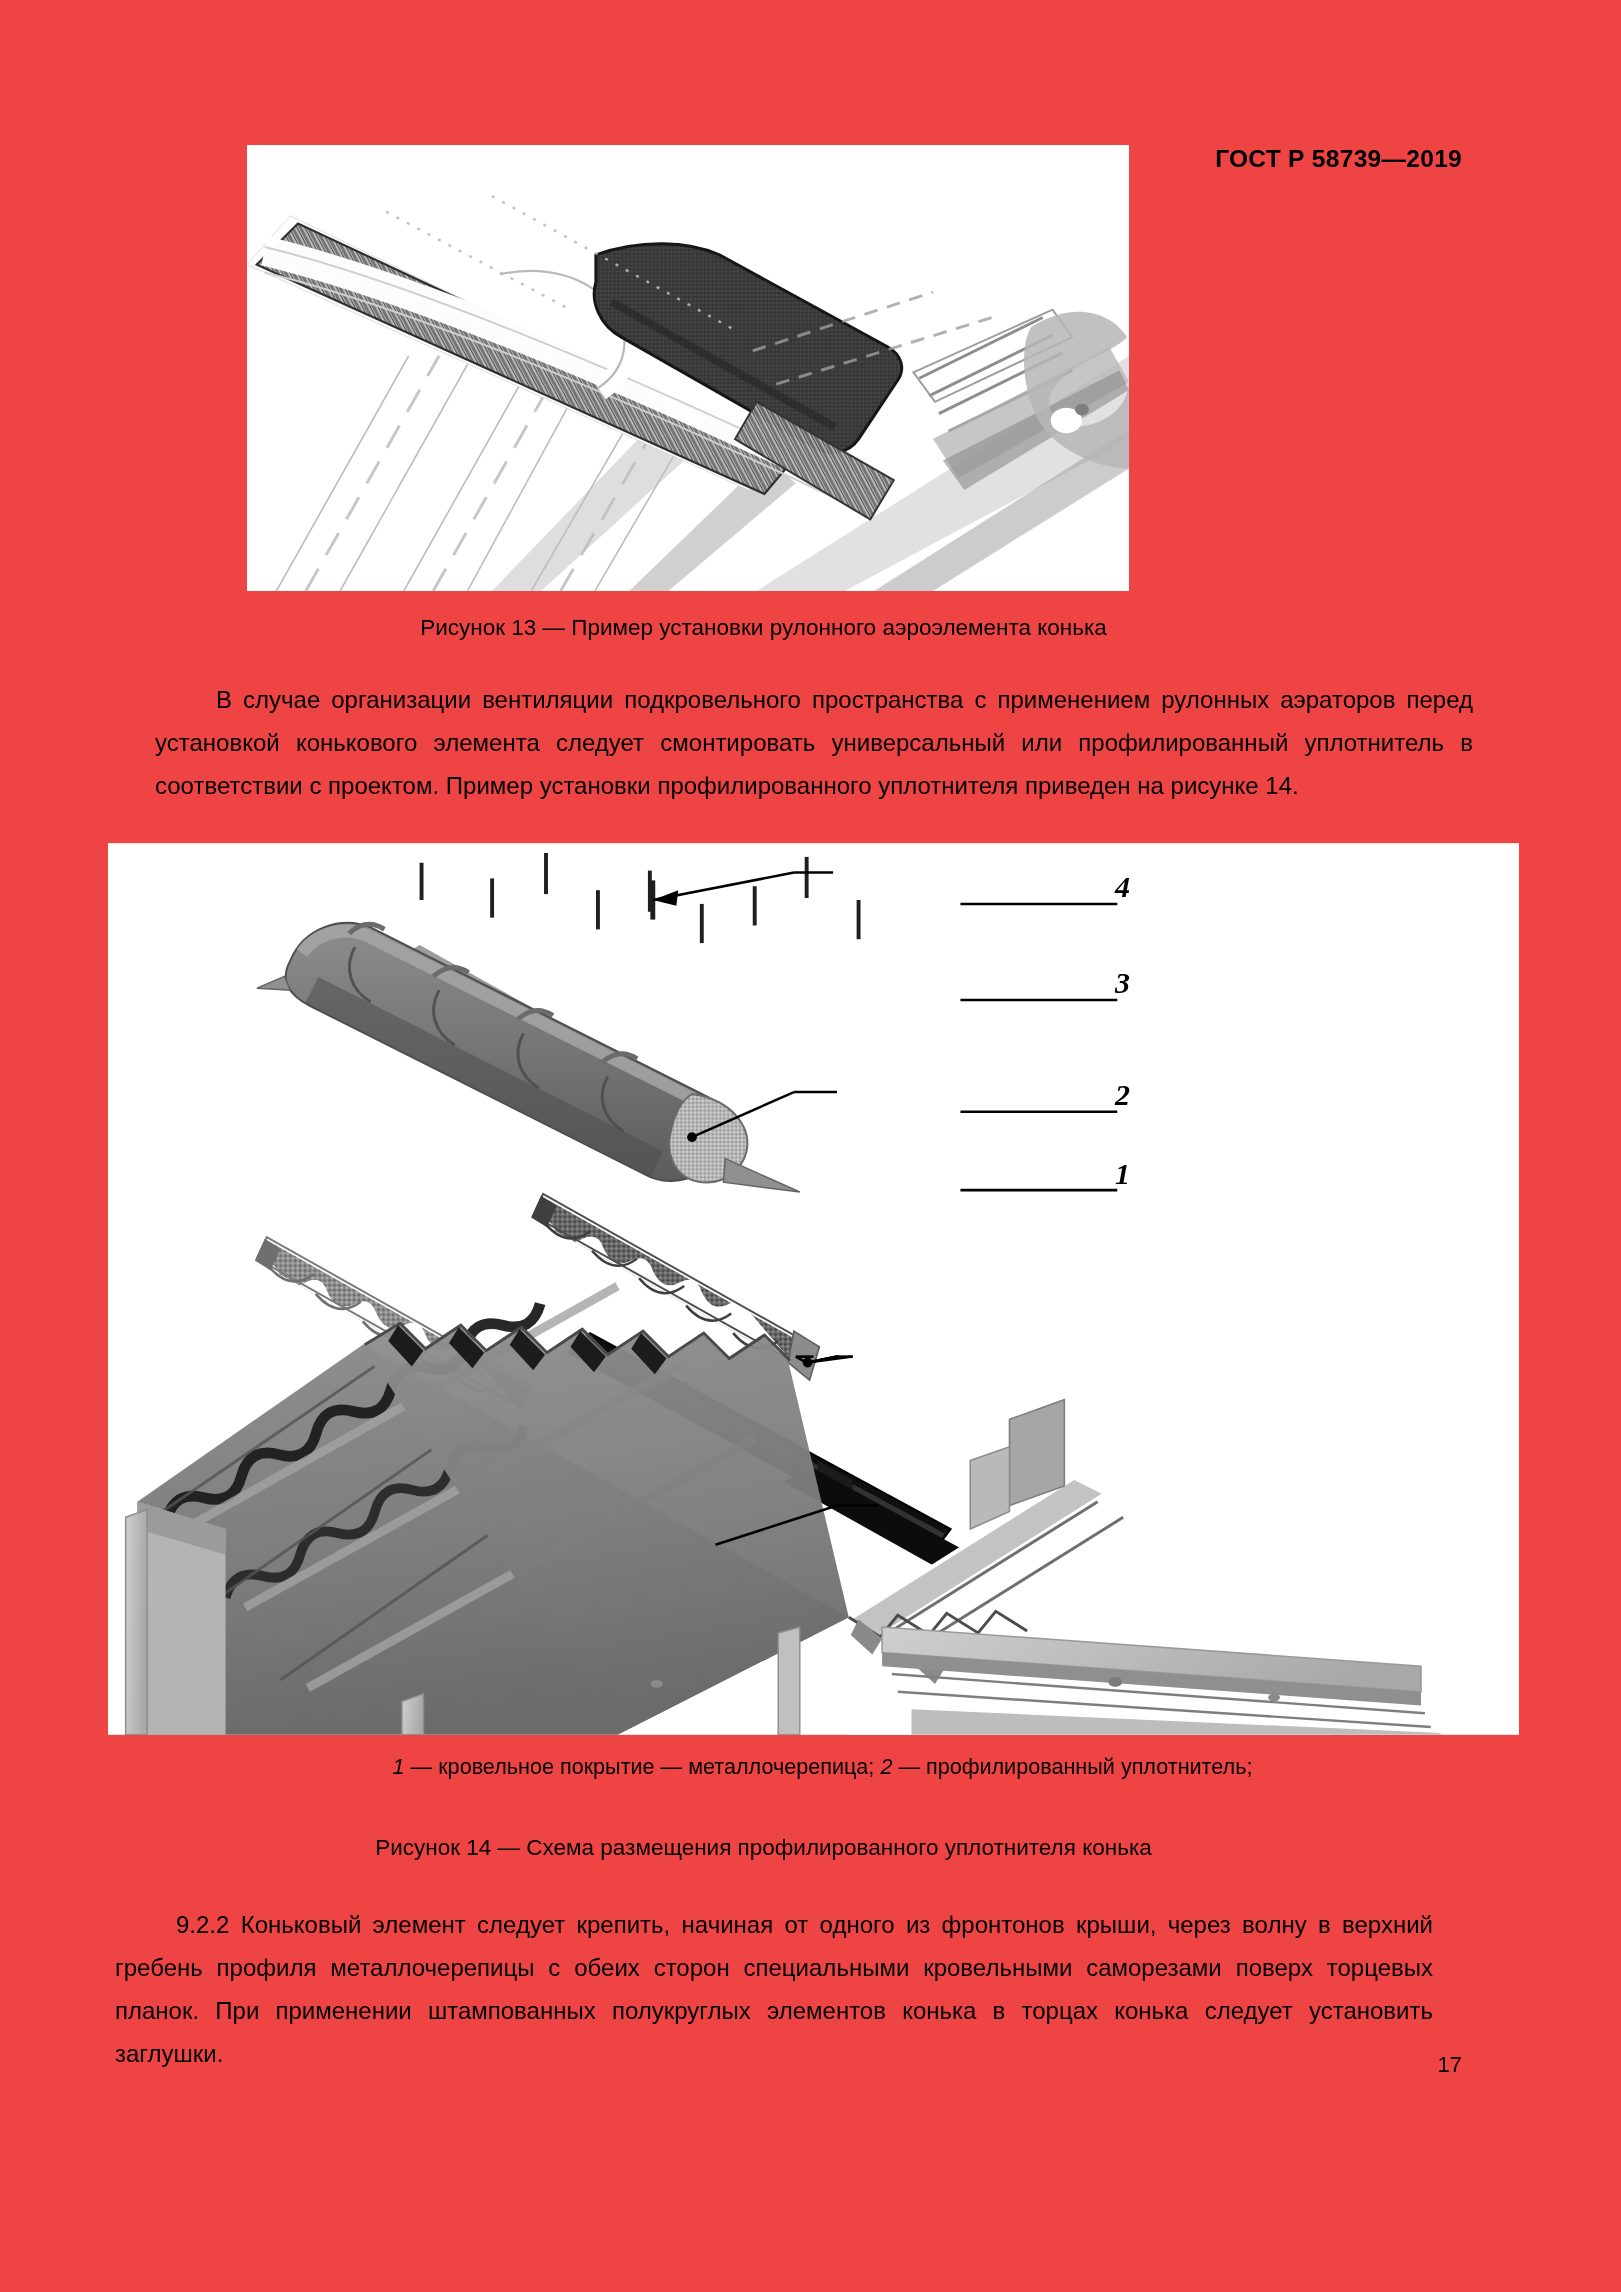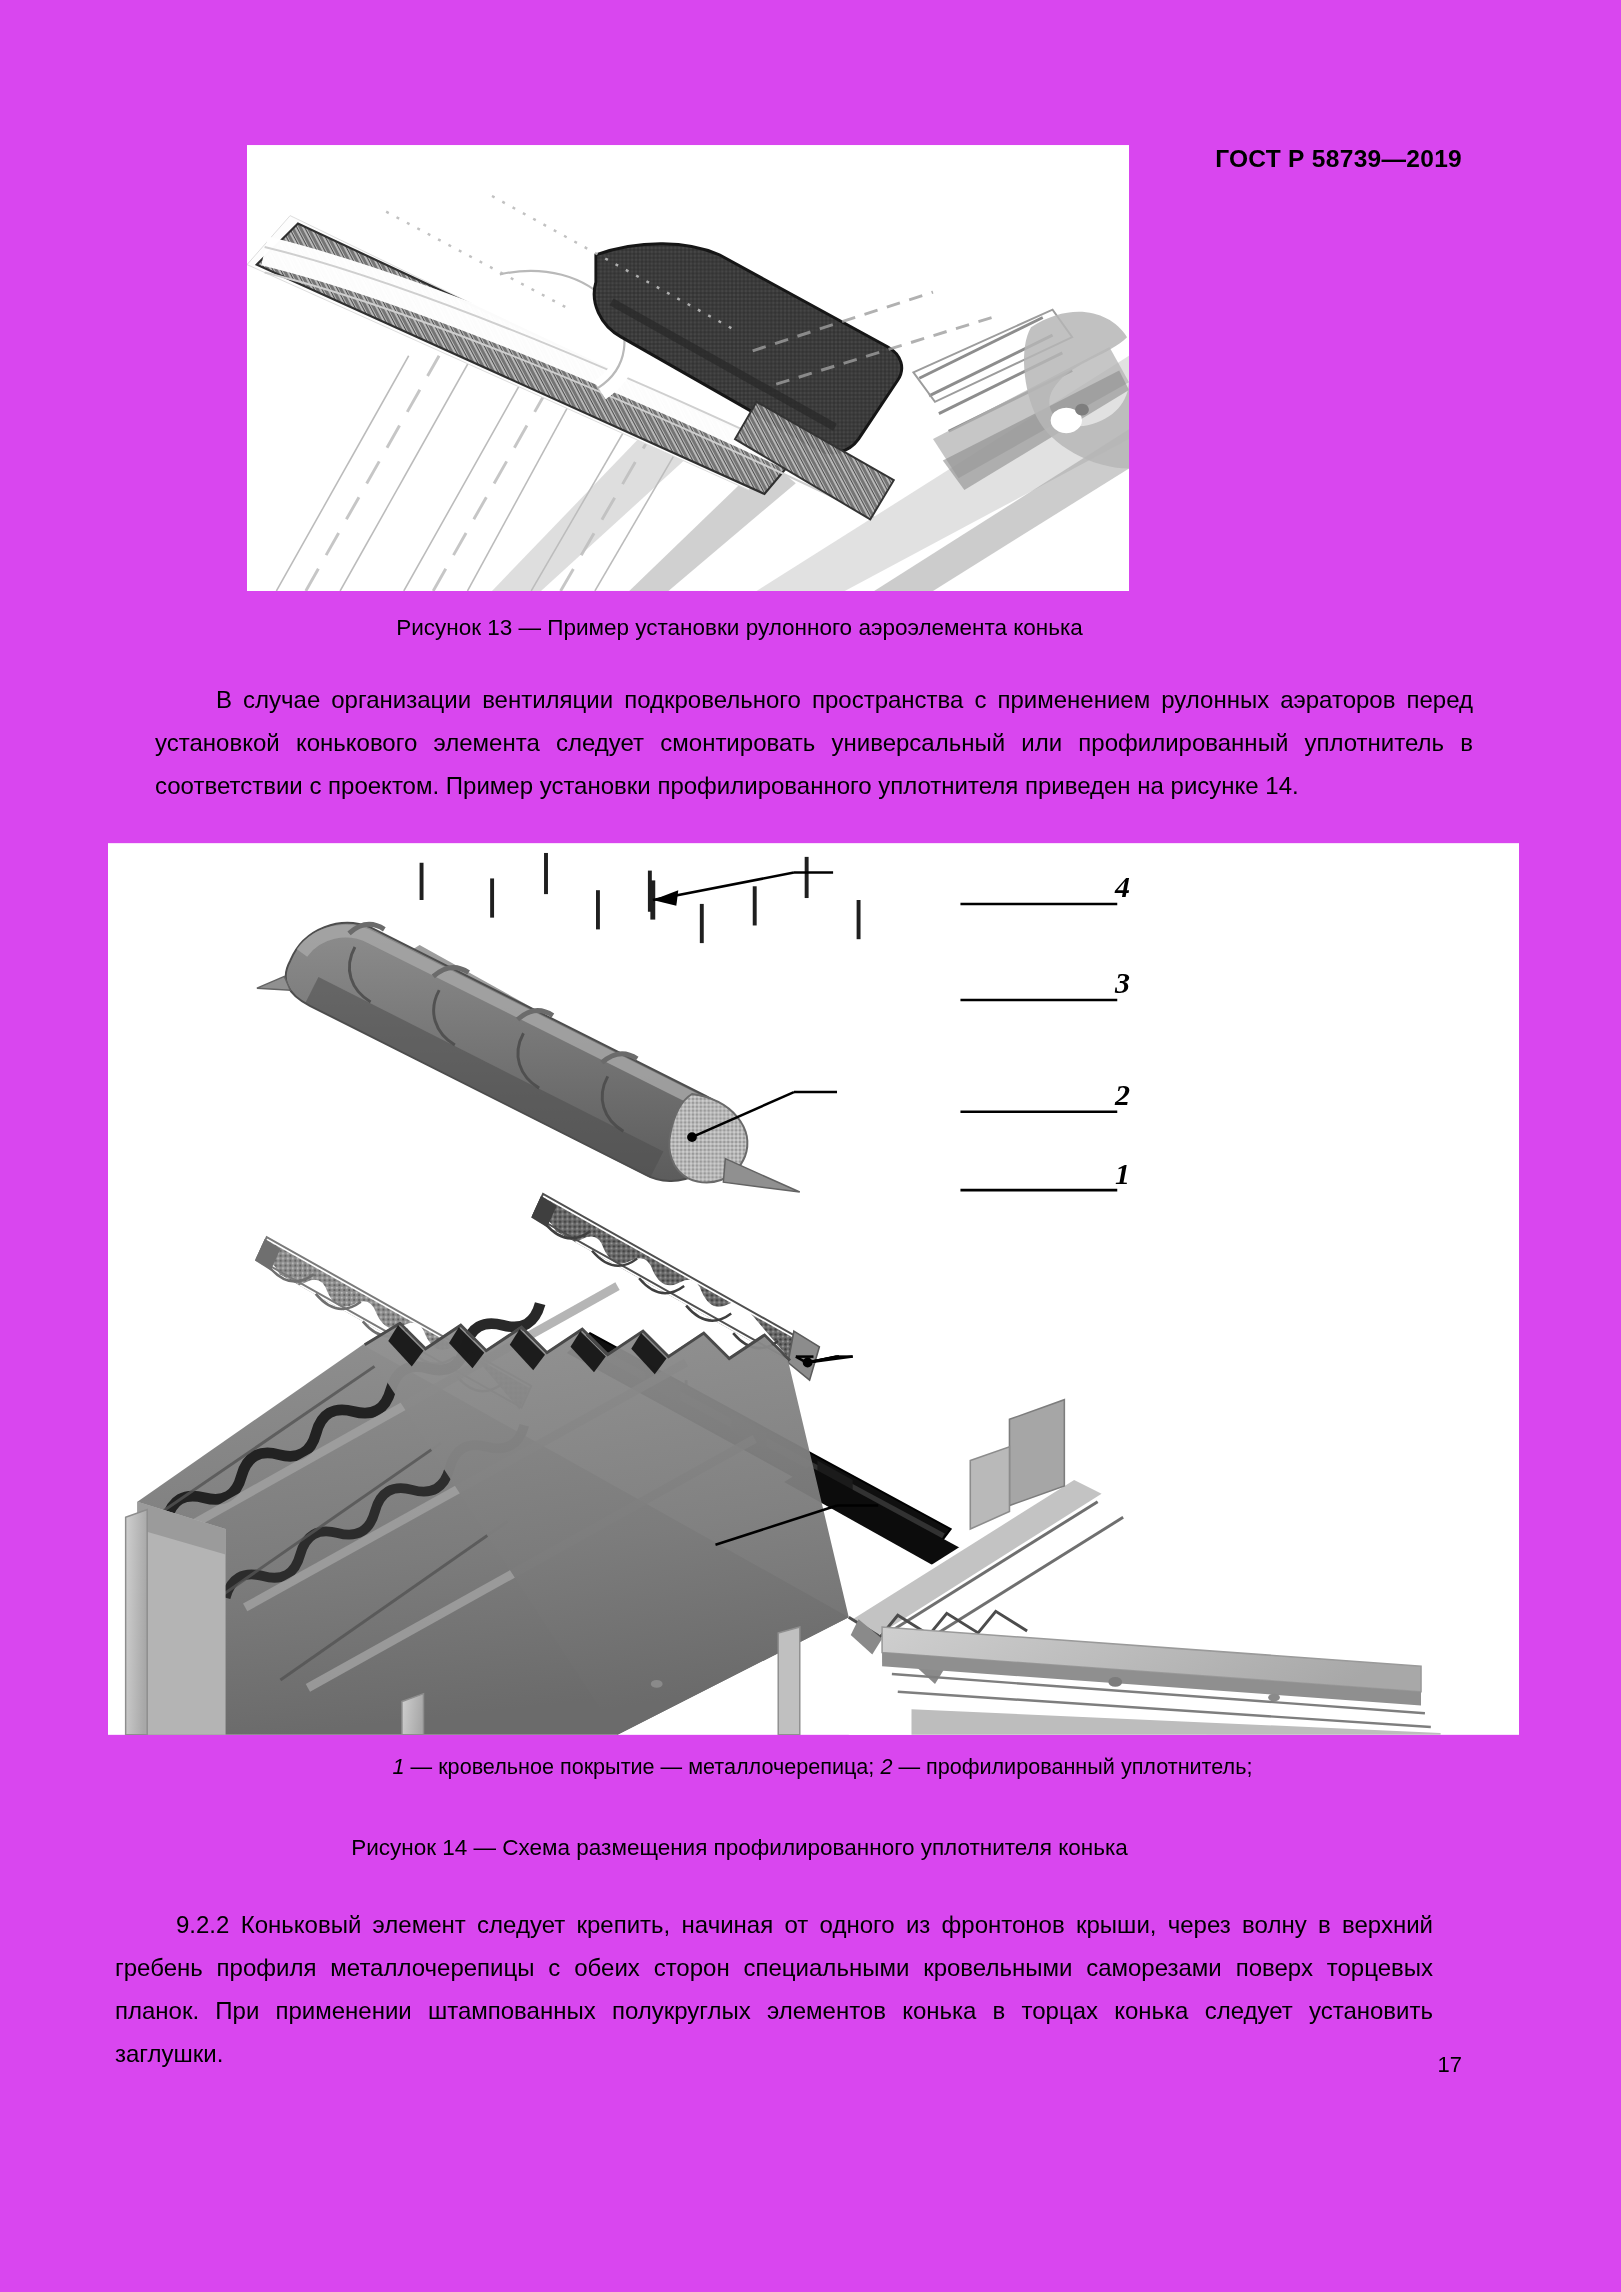--- a/index.html
+++ b/index.html
@@ -4,21 +4,21 @@
 <style>
   html, body {
     margin: 0;
     padding: 0;
     background: #ffffff;
   }
   .page {
     position: relative;
     width: 1621px;
     height: 2293px;
-    background: #d946ef;
+    background: #ef4444;
     font-family: "Liberation Sans", sans-serif;
     color: #000000;
     overflow: hidden;
   }
 
   
   .header {
     position: absolute;
     top: 145px;
     right: 159px;
@@ -43,20 +43,21 @@
   .body-text.p2 { top: 1903px; }
   .indent { display: inline-block; width: 61px; }
 
   
   .caption {
     position: absolute;
     left: 0;
     width: 1479px;
     text-align: center;
     font-size: 22.5px;
+    padding-left: 24px;
   }
   .caption.fig13 { top: 615px; }
   .caption.fig14 { top: 1835px; }
 
   .legend {
     position: absolute;
     left: 0;
     width: 1621px;
     text-align: center;
     font-size: 21.6px;

